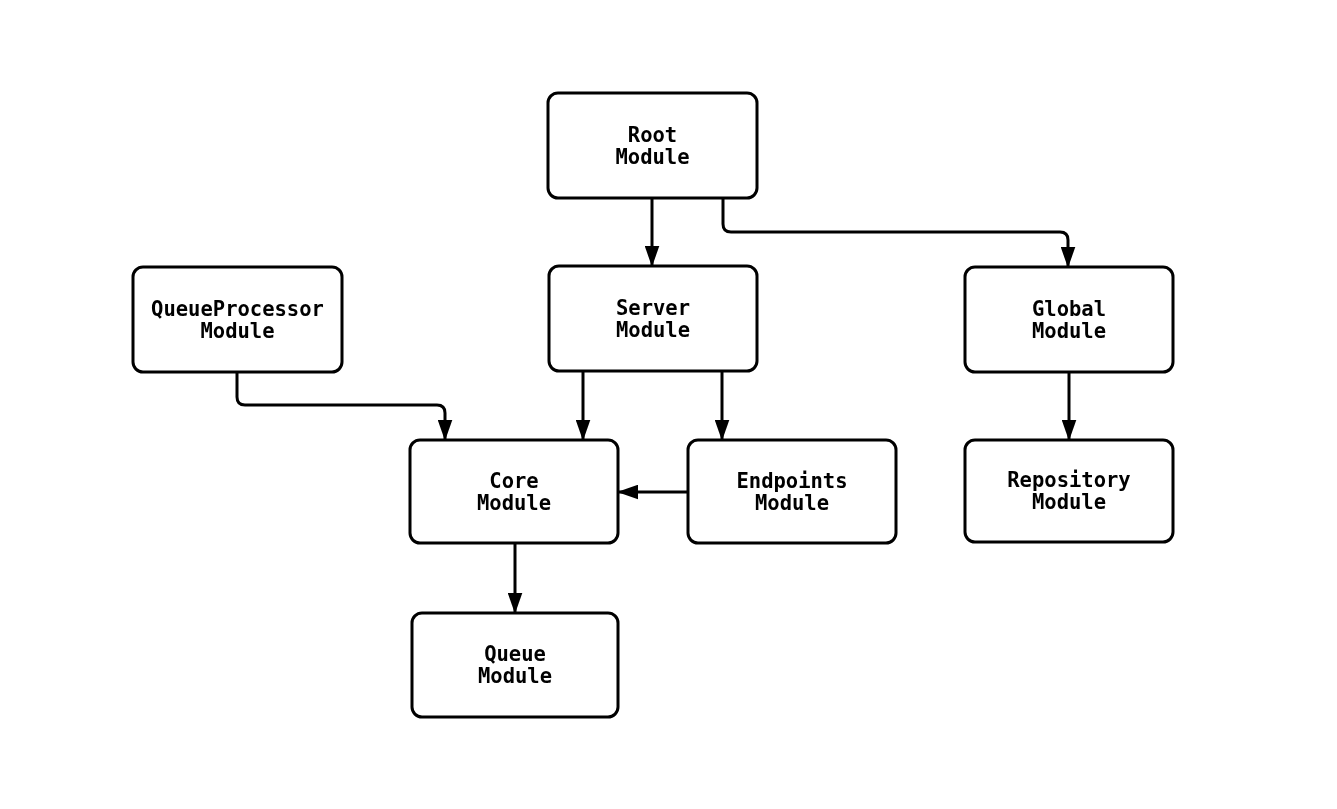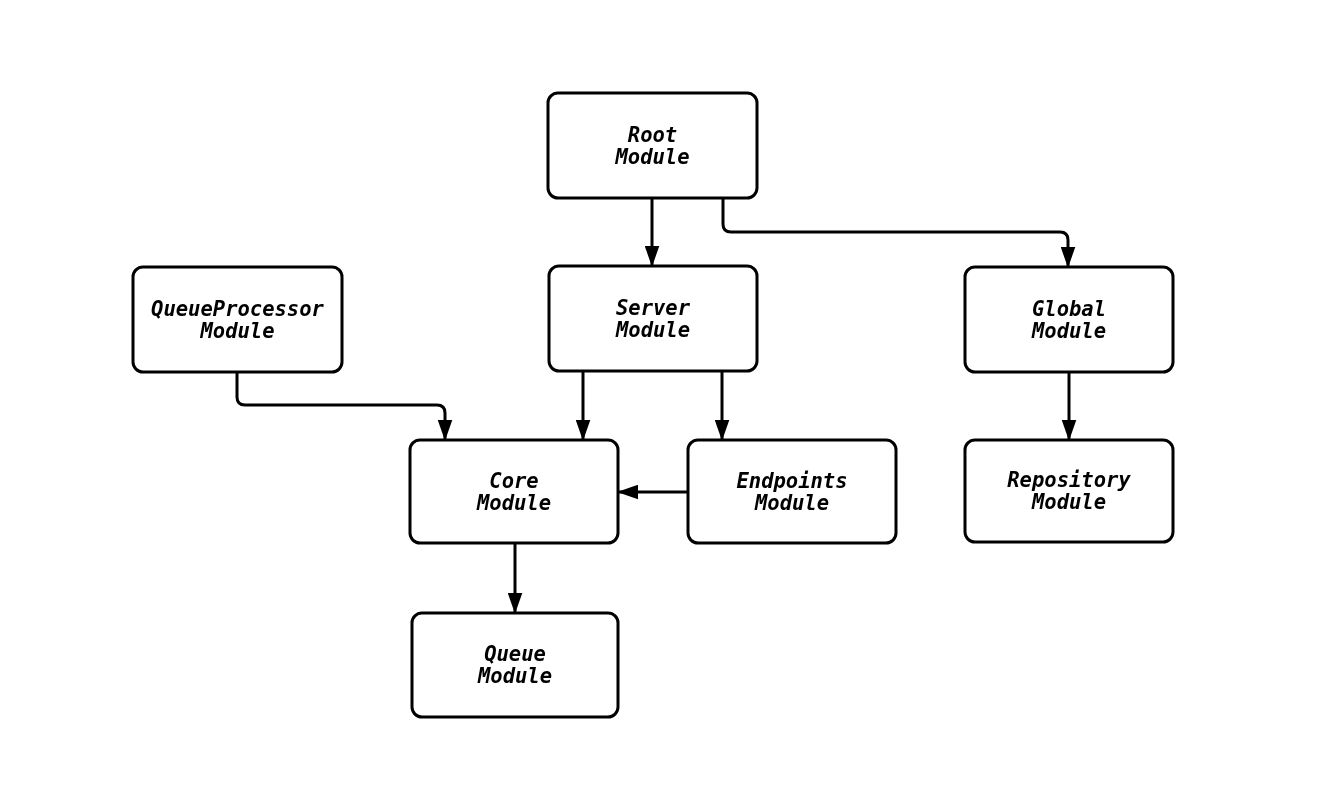--- a/index.html
+++ b/index.html
@@ -7,21 +7,20 @@
     padding: 0;
     background: #ffffff;
     width: 1337px;
     height: 809px;
     overflow: hidden;
   }
   #canvas {
     width: 1131px;
     height: 809px;
     position: relative;
-    font-style: italic;
   }
   svg { display: block; }
   .edge {
     fill: none;
     stroke: #000000;
     stroke-width: 3;
     stroke-linecap: butt;
   }
   .node-rect {
     fill: #ffffff;

